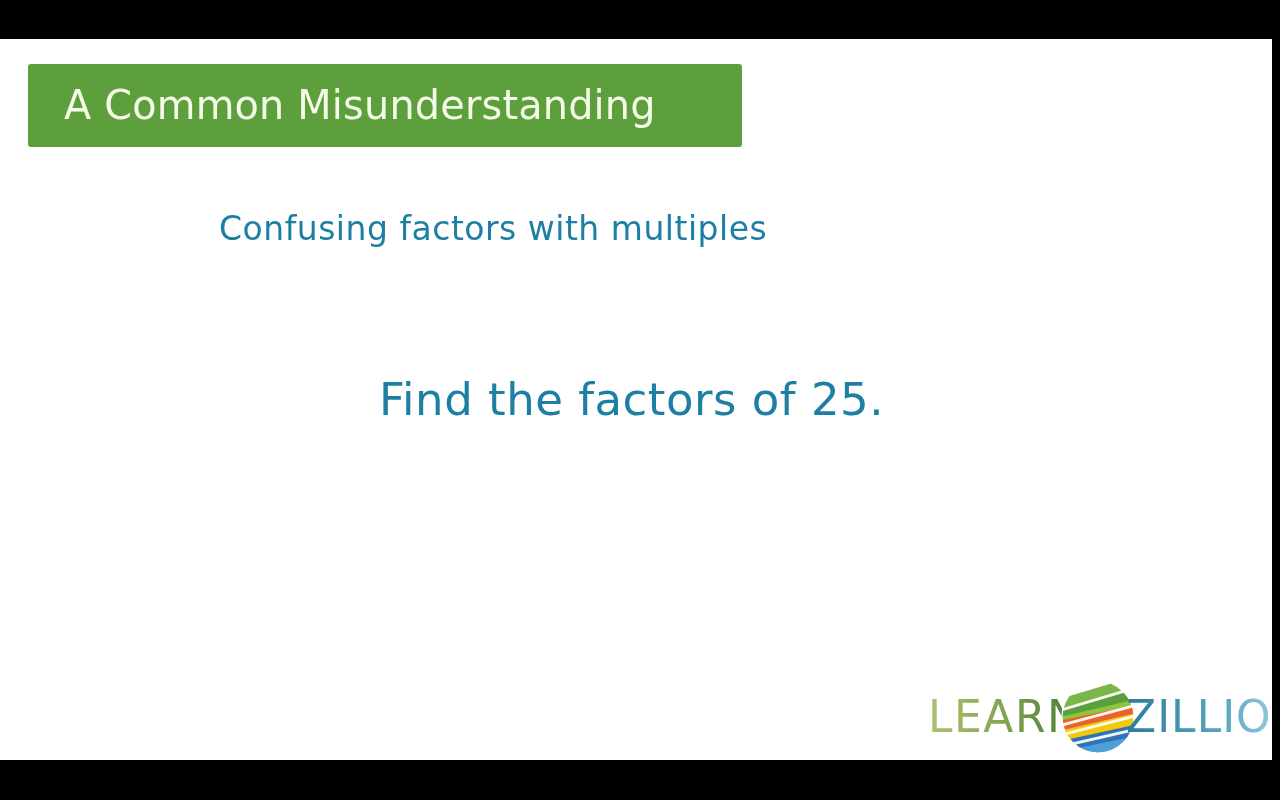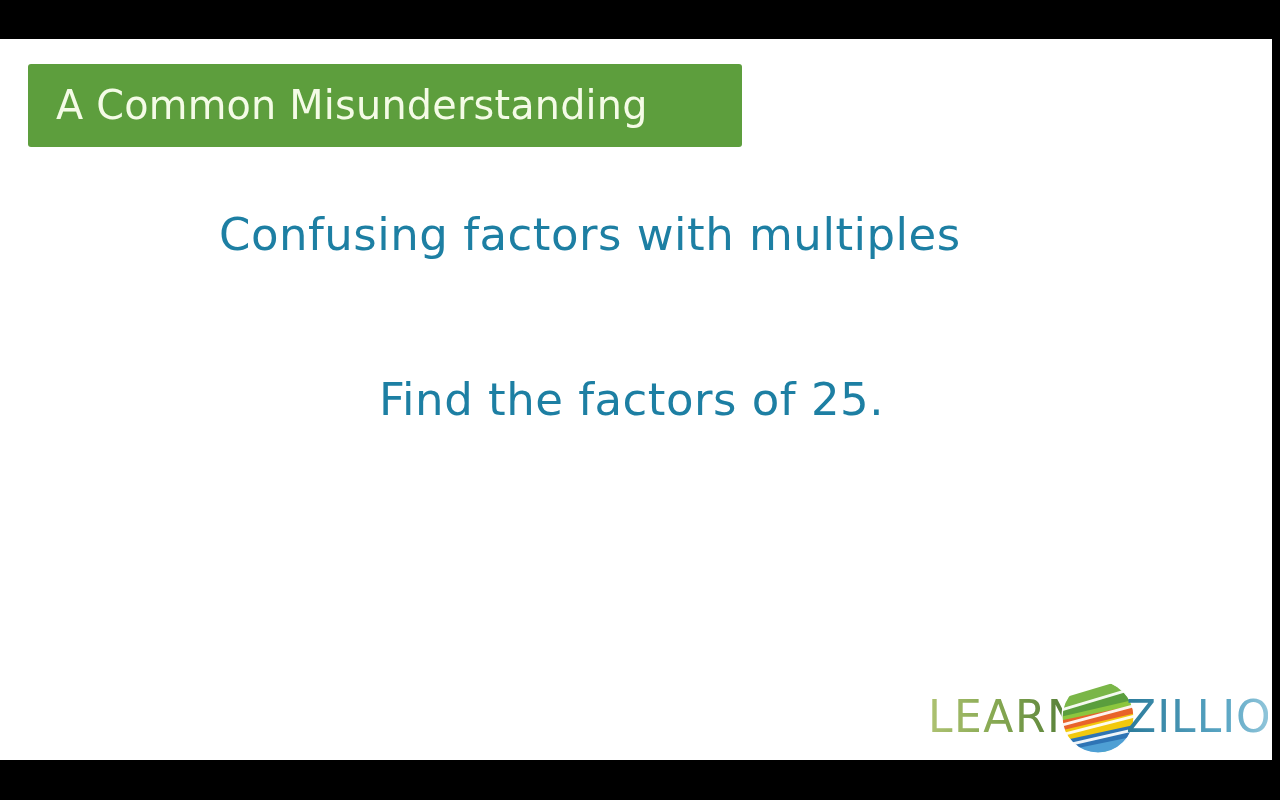--- a/index.html
+++ b/index.html
@@ -67,21 +67,21 @@
     left: 28px;
     top: 64px;
     width: 714px;
     height: 83px;
     background: #5d9e3d;
     border-radius: 3px;
     z-index: 3;
     display: flex;
     align-items: center;
     box-sizing: border-box;
-    padding-left: 28px;
+    padding-left: 36px;
   }
   .title-banner-text {
     color: #f4fbe6;
     font-family: "DejaVu Sans", sans-serif;
     font-size: 41px;
     font-weight: 400;
     letter-spacing: 0.2px;
     line-height: 1;
     white-space: nowrap;
     transform: scaleX(0.97);
@@ -100,21 +100,21 @@
     color: #1d7fa3;
     font-family: "DejaVu Sans", sans-serif;
     font-weight: 400;
     white-space: nowrap;
     line-height: 1;
     position: absolute;
   }
   .body-line-1 {
     left: 219px;
     top: 27px;
-    font-size: 45px;
+    font-size: 33px;
     letter-spacing: 0.5px;
   }
   .body-line-2 {
     left: 379px;
     top: 166px;
     font-size: 45px;
     letter-spacing: 0.5px;
     margin-top: 26px;
   }
 

